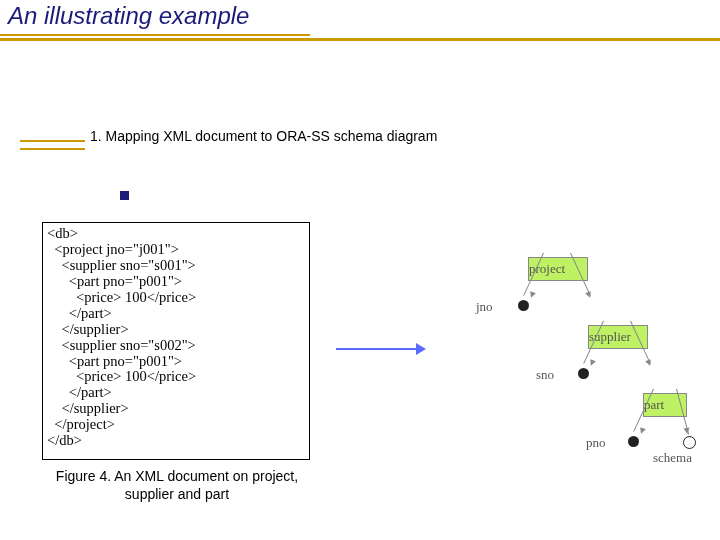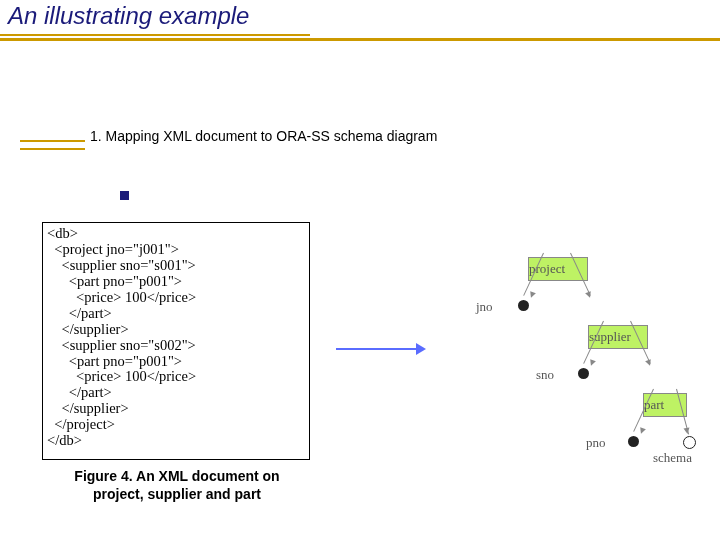--- a/index.html
+++ b/index.html
@@ -95,21 +95,21 @@
     font-size: 14.5px;
     line-height: 1.1;
     white-space: pre;
   }
   .fig4cap {
     position: absolute;
     left: 48px;
     top: 468px;
     width: 258px;
     text-align: center;
-    font-weight: bold;
+    font-weight: normal;
     font-size: 14px;
     line-height: 1.25;
   }
   .fig5cap {
     position: absolute;
     left: 422px;
     top: 468px;
     width: 258px;
     text-align: center;
     font-weight: bold;

